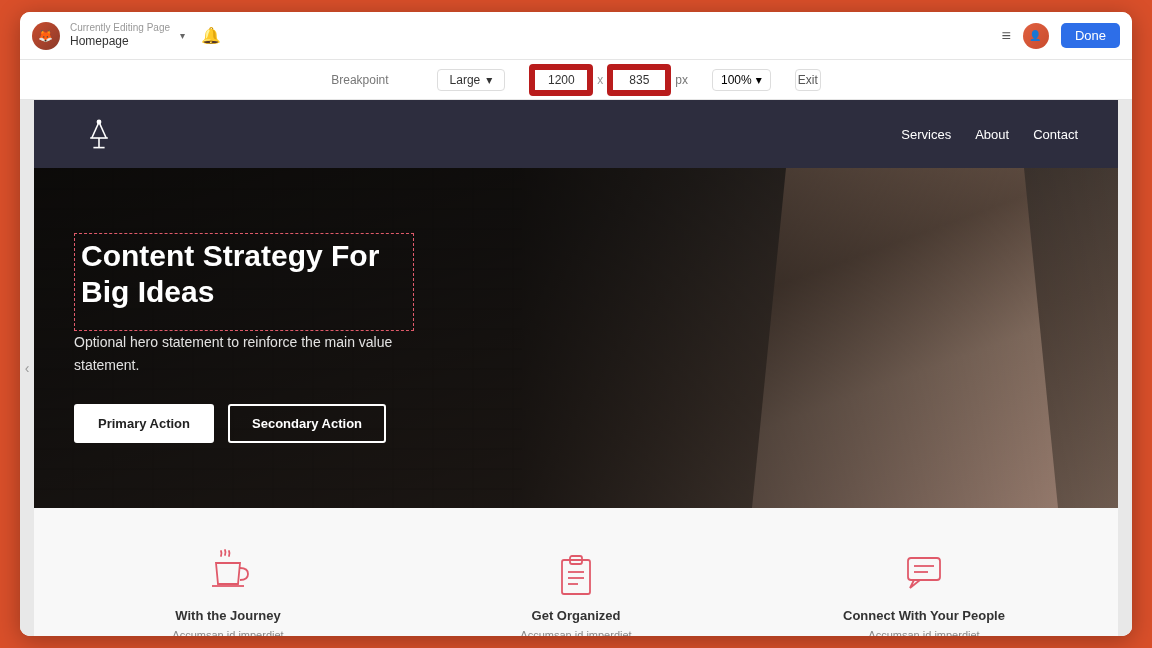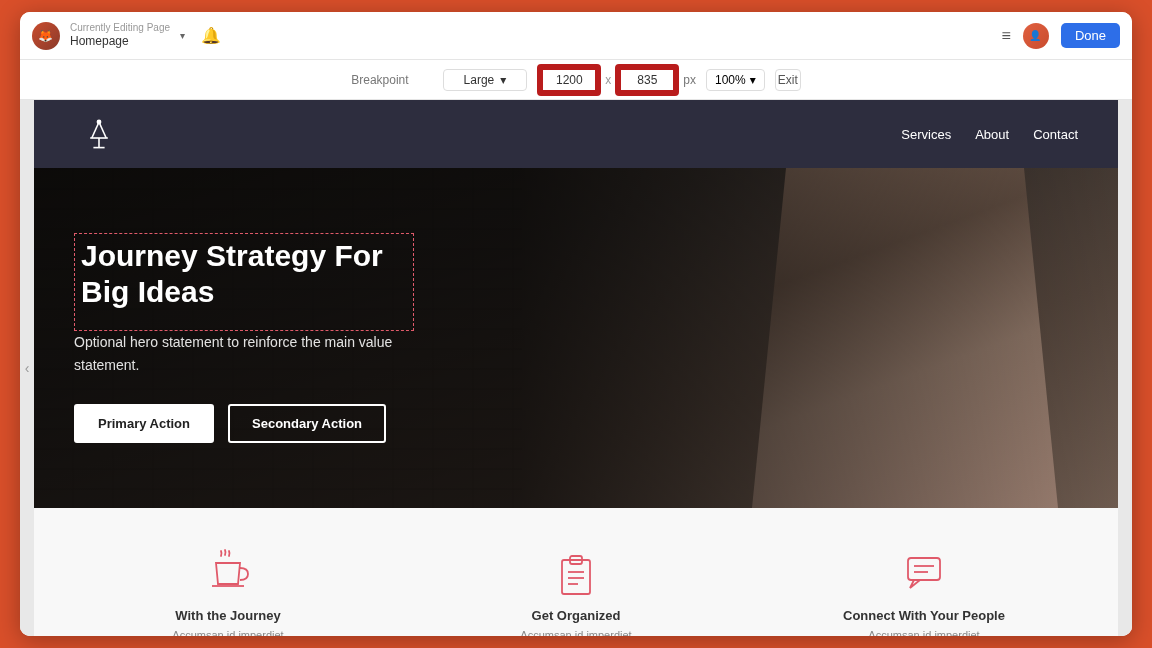--- a/index.html
+++ b/index.html
@@ -114,35 +114,35 @@
     }
 
     
     .toolbar-bar {
       height: 40px;
       background: #fff;
       border-bottom: 1px solid #e5e5e5;
       display: flex;
       align-items: center;
       justify-content: center;
-      gap: 10px;
+      gap: 24px;
       flex-shrink: 0;
     }
 
     .breakpoint-label {
       font-size: 12px;
       color: #777;
     }
 
     .breakpoint-select {
       display: flex;
       align-items: center;
       border: 1px solid #ddd;
       border-radius: 4px;
-      padding: 3px 20px;
+      padding: 3px 12px;
       gap: 6px;
       font-size: 12px;
       color: #333;
       cursor: pointer;
       background: #fff;
       margin-left: 24px;
     }
 
     .px-input-group {
       display: flex;
@@ -455,21 +455,21 @@
 
             <div style="position:absolute;inset:0;background:linear-gradient(to bottom right, #2a2520, #3d3530, #5a4a40, #7a6558);"></div>
 
             <div style="position:absolute;right:60px;top:0;bottom:0;width:340px;background:linear-gradient(160deg,#8a7060 0%,#6a5548 30%,#9a8070 60%,#b09080 100%);clip-path:polygon(20% 0%,90% 0%,100% 100%,10% 100%);"></div>
 
             <div style="position:absolute;left:0;top:0;bottom:0;right:55%;background:repeating-linear-gradient(0deg,transparent,transparent 18px,rgba(0,0,0,0.12) 18px,rgba(0,0,0,0.12) 20px),repeating-linear-gradient(90deg,transparent,transparent 38px,rgba(0,0,0,0.08) 38px,rgba(0,0,0,0.08) 40px);opacity:0.5;"></div>
           </div>
           <div class="hero-bg"></div>
           <div class="hero-content">
             <div class="selection-box">
-              <h1 class="hero-title">Journey Strategy For Big Ideas</h1>
+              <h1 class="hero-title">Content Strategy For Big Ideas</h1>
             </div>
             <p class="hero-subtitle">Optional hero statement to reinforce the main value statement.</p>
             <div class="hero-buttons">
               <button class="btn-primary">Primary Action</button>
               <button class="btn-secondary">Secondary Action</button>
             </div>
           </div>
         </div>
 
         <div class="features-section">

